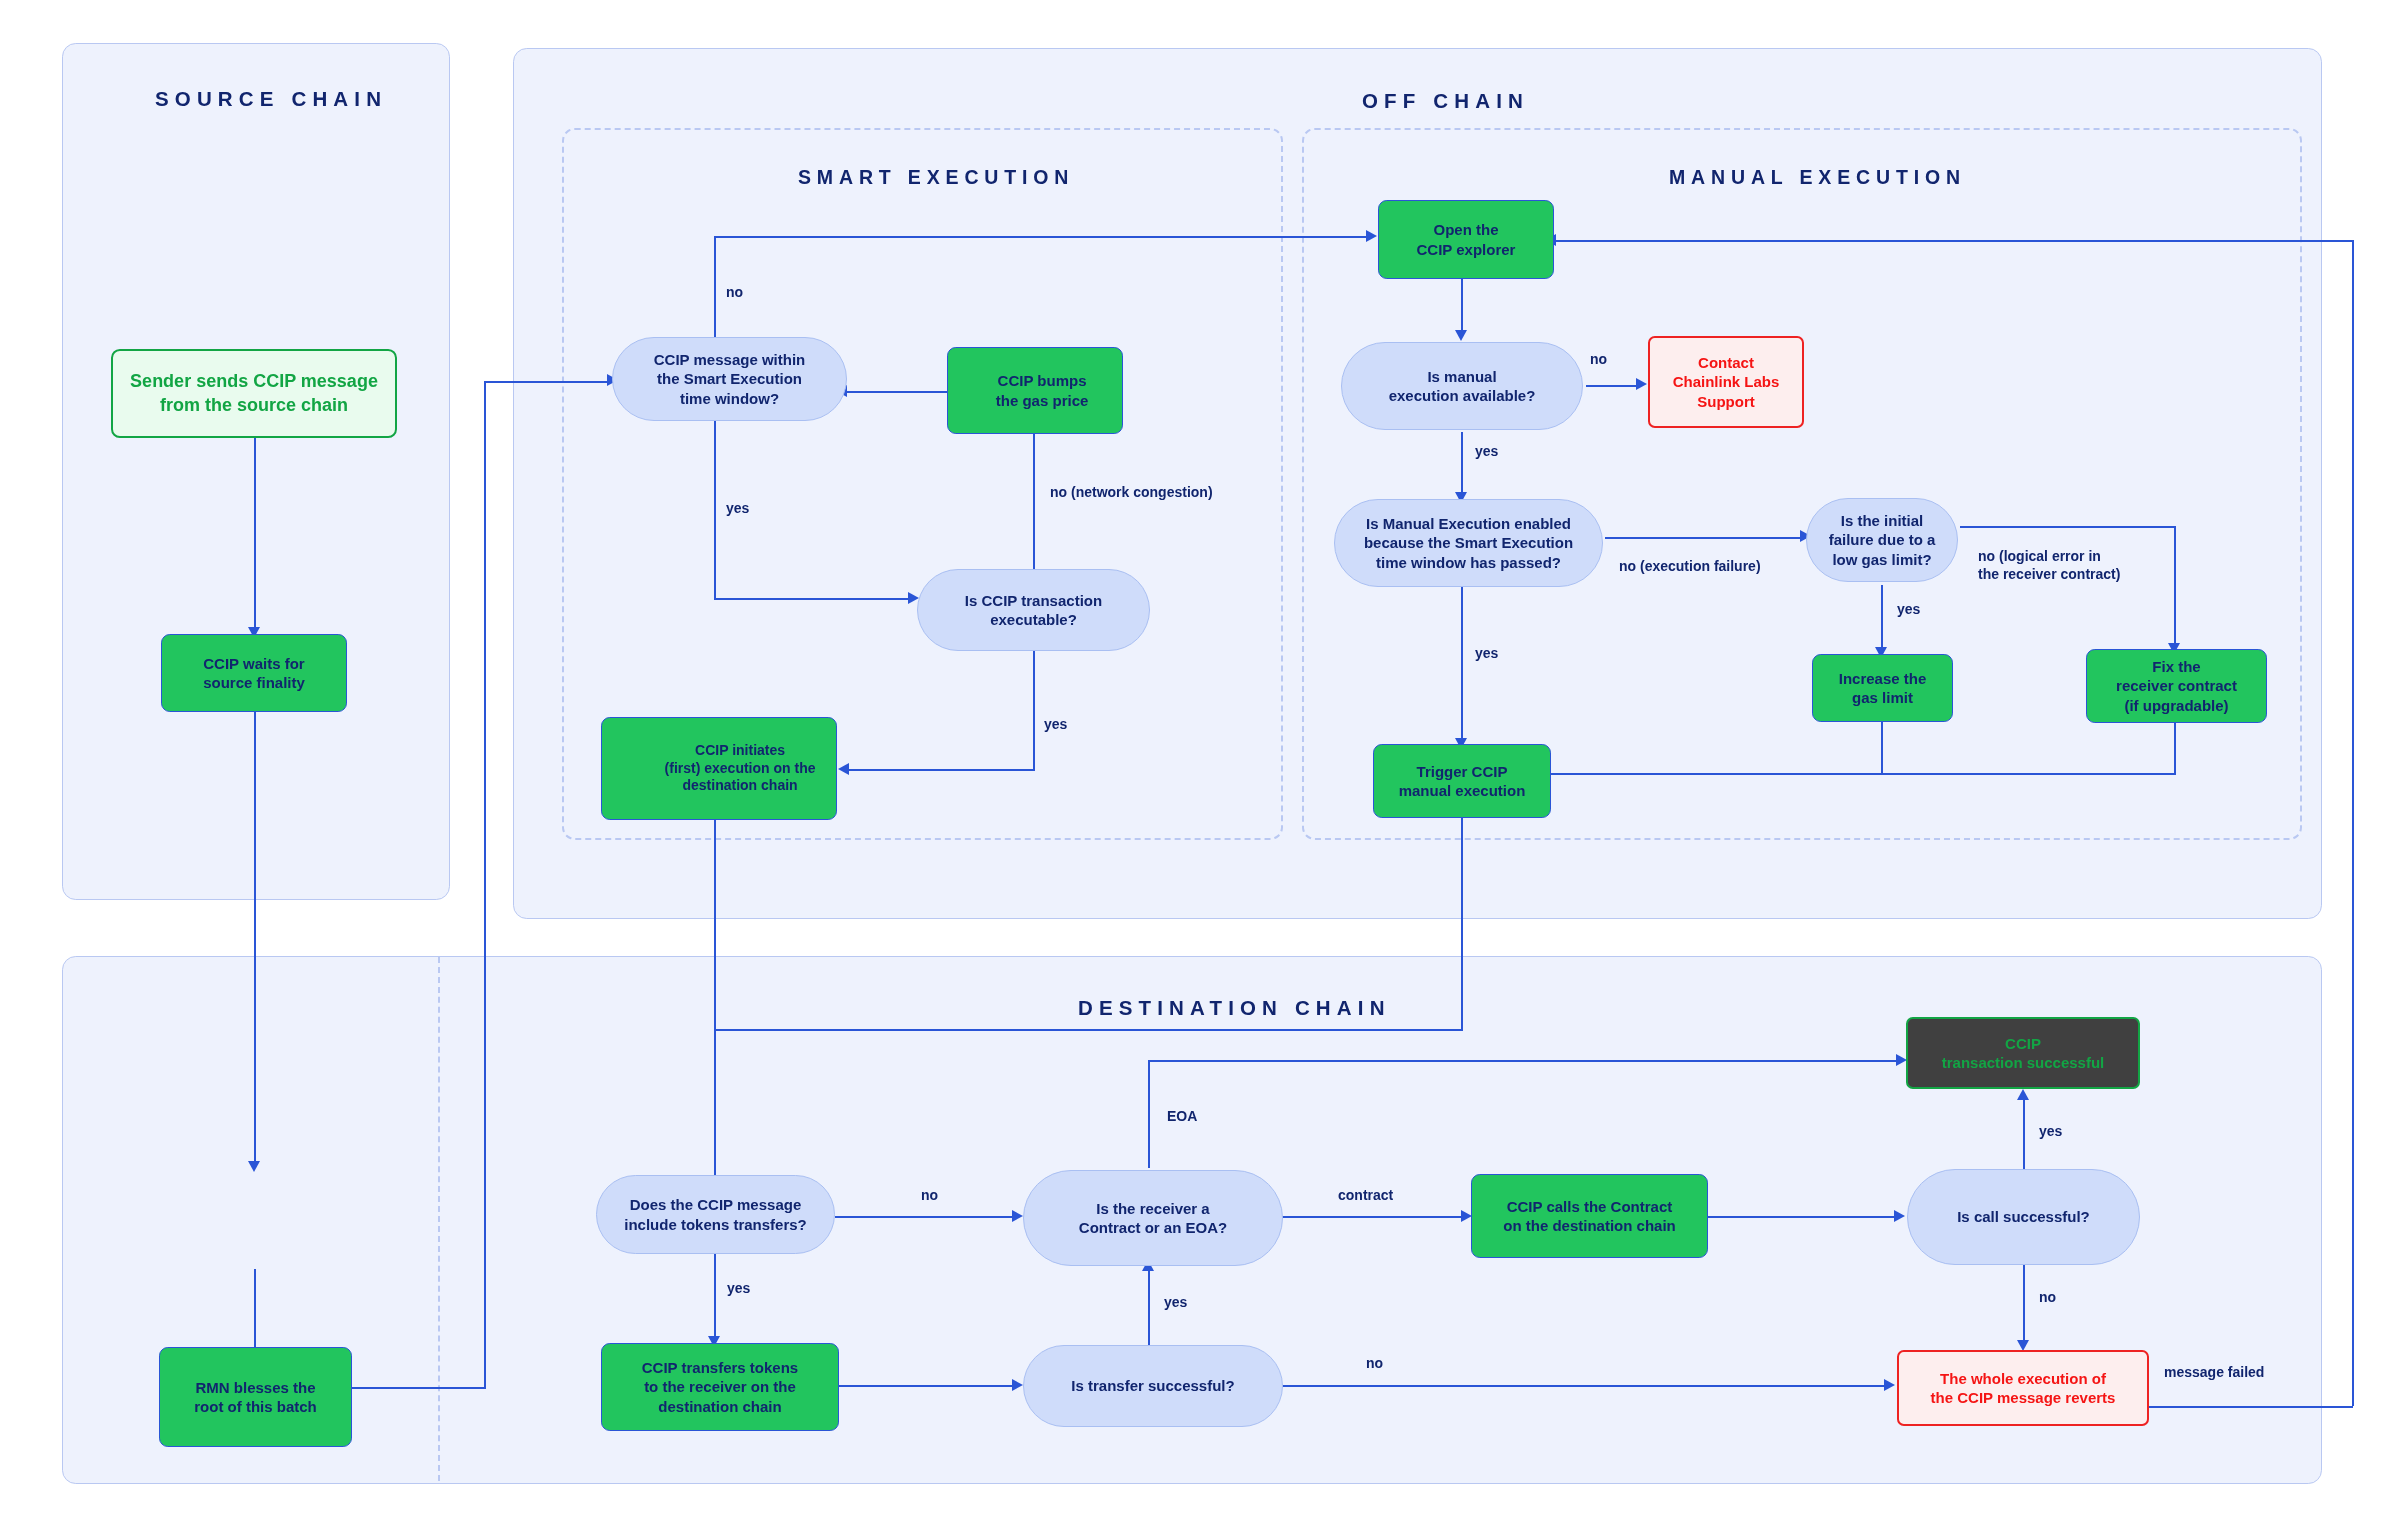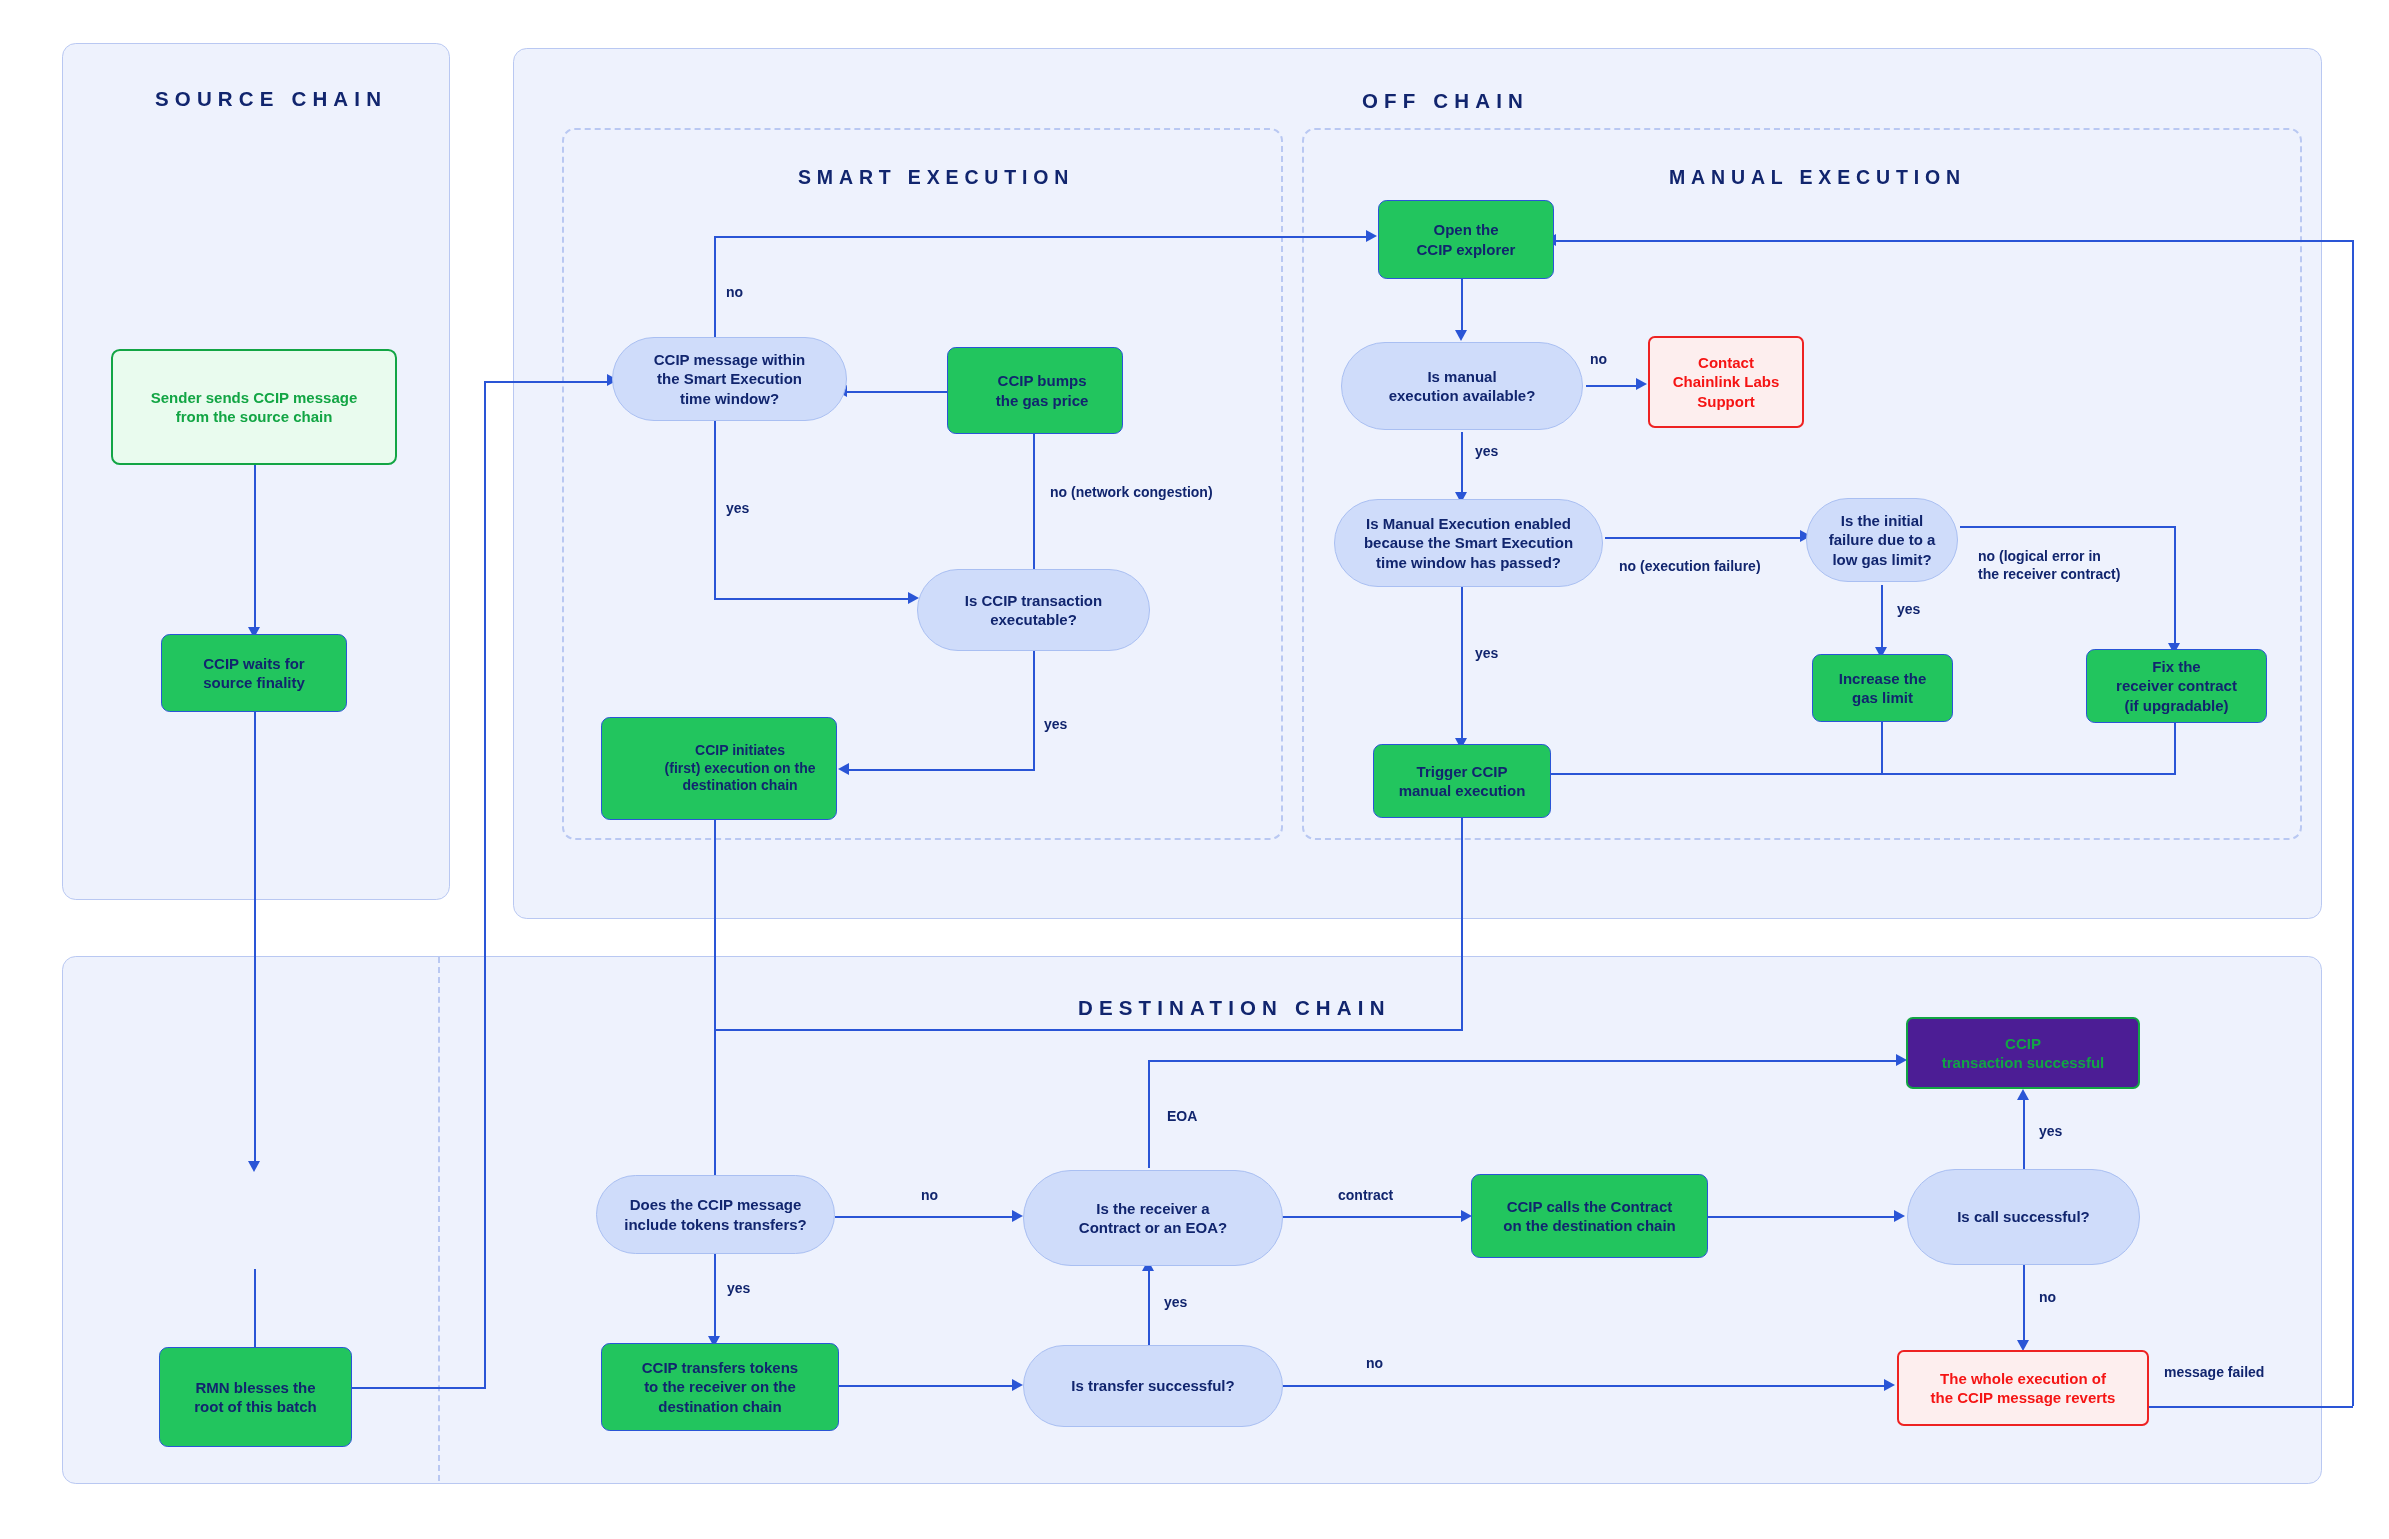--- a/index.html
+++ b/index.html
@@ -11,21 +11,21 @@
   .panel-title{position:absolute;color:#11256e;font-weight:700;letter-spacing:.30em;font-size:20.5px;white-space:nowrap;}
   .subpanel{position:absolute;border:2px dashed #b9c8f2;border-radius:12.7px;background:transparent;}
   .subpanel-title{position:absolute;color:#11256e;font-weight:700;letter-spacing:.30em;font-size:19.5px;white-space:nowrap;}
 
   
   .node{position:absolute;display:flex;align-items:center;justify-content:center;text-align:center;
         font-weight:700;line-height:1.28;box-sizing:border-box;padding:2.9px 5.9px;}
   .n-proc{background:#22c55e;border:1.5px solid #2a55d6;border-radius:8.8px;color:#11256e;}
   .n-dec{background:#cfdcfa;border:1.5px solid #a9bff2;border-radius:54px;color:#11256e;}
   .n-start{background:#e9fbee;border:2px solid #12a544;border-radius:8.8px;color:#12a544;}
-  .n-ok{background:#4c1d95;border:2px solid #12a544;border-radius:6.8px;color:#12a544;}
+  .n-ok{background:#404040;border:2px solid #12a544;border-radius:6.8px;color:#12a544;}
   .n-err{background:#fdeeee;border:2px solid #ee2222;border-radius:6.8px;color:#f51414;}
 
   
   .ln{position:absolute;background:#2a55d6;}
   .lnh{height:1.5px;}
   .lnv{width:1.5px;}
   .arw{position:absolute;width:0;height:0;}
   .arw-r{border-top:6.8px solid transparent;border-bottom:6.8px solid transparent;border-left:11.7px solid #2a55d6;}
   .arw-l{border-top:6.8px solid transparent;border-bottom:6.8px solid transparent;border-right:11.7px solid #2a55d6;}
   .arw-d{border-left:6.8px solid transparent;border-right:6.8px solid transparent;border-top:11.7px solid #2a55d6;}
@@ -168,21 +168,21 @@
   <div class="ln lnv" style="left:2023px;top:1265px;height:80px;"></div>
   <div class="arw arw-d" style="left:2017px;top:1340px;"></div>
   <div class="elabel" style="left:2039px;top:1288px;">no</div>
 
   <div class="ln lnh" style="left:2147px;top:1406px;width:206px;"></div>
   <div class="ln lnv" style="left:2352px;top:240px;height:1166px;"></div>
   <div class="ln lnh" style="left:1556px;top:240px;width:797px;"></div>
   <div class="arw arw-l" style="left:1545px;top:234px;"></div>
   <div class="elabel" style="left:2164px;top:1363px;">message failed</div>
 
-  <div class="node n-start" style="left:111px;top:349px;width:286px;height:116px;font-size:15px;white-space:pre-line;">Sender sends CCIP message
+  <div class="node n-start" style="left:111px;top:349px;width:286px;height:89px;font-size:18px;white-space:pre-line;">Sender sends CCIP message
 from the source chain</div>
 
   <div class="node n-proc" style="left:161px;top:634px;width:186px;height:78px;font-size:15px;white-space:pre-line;">CCIP waits for
 source finality</div>
 
 
   <div class="node n-proc" style="left:159px;top:1347px;width:193px;height:100px;font-size:15px;white-space:pre-line;">RMN blesses the
 root of this batch</div>
 
   <div class="node n-dec" style="left:612px;top:337px;width:235px;height:84px;font-size:15px;white-space:pre-line;">CCIP message within

